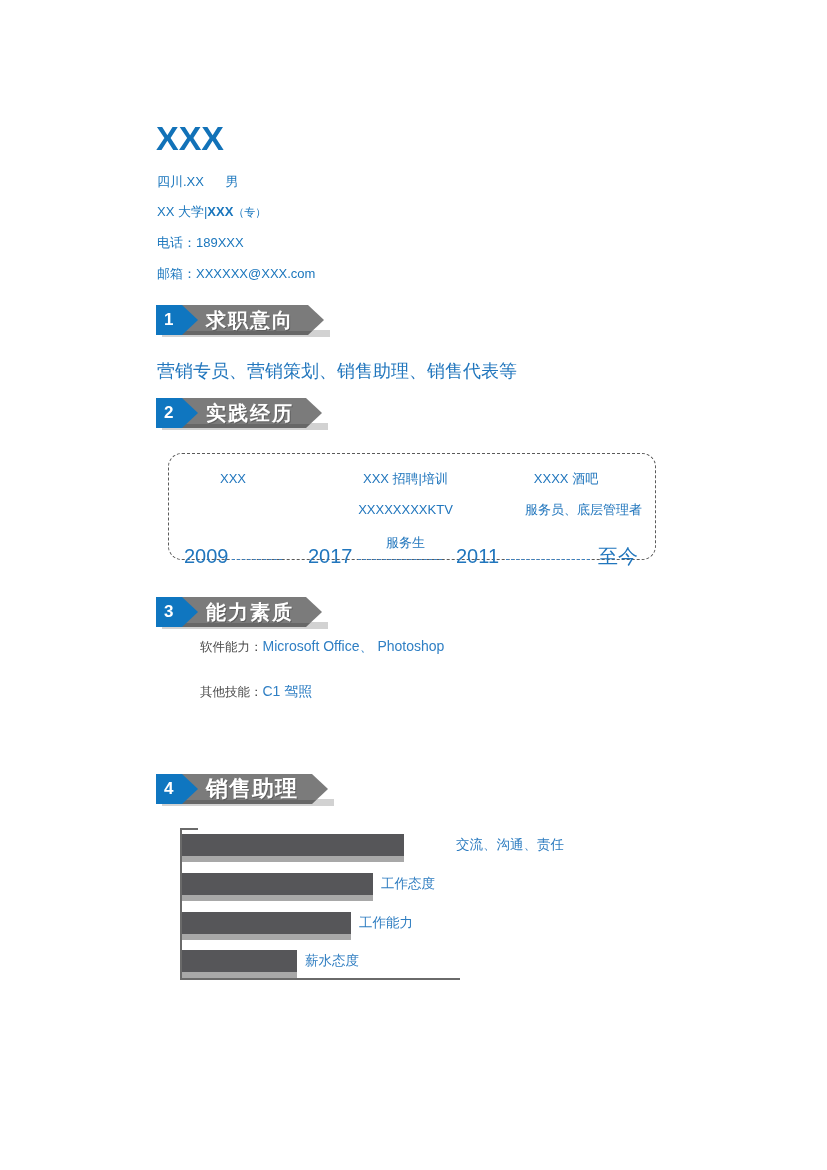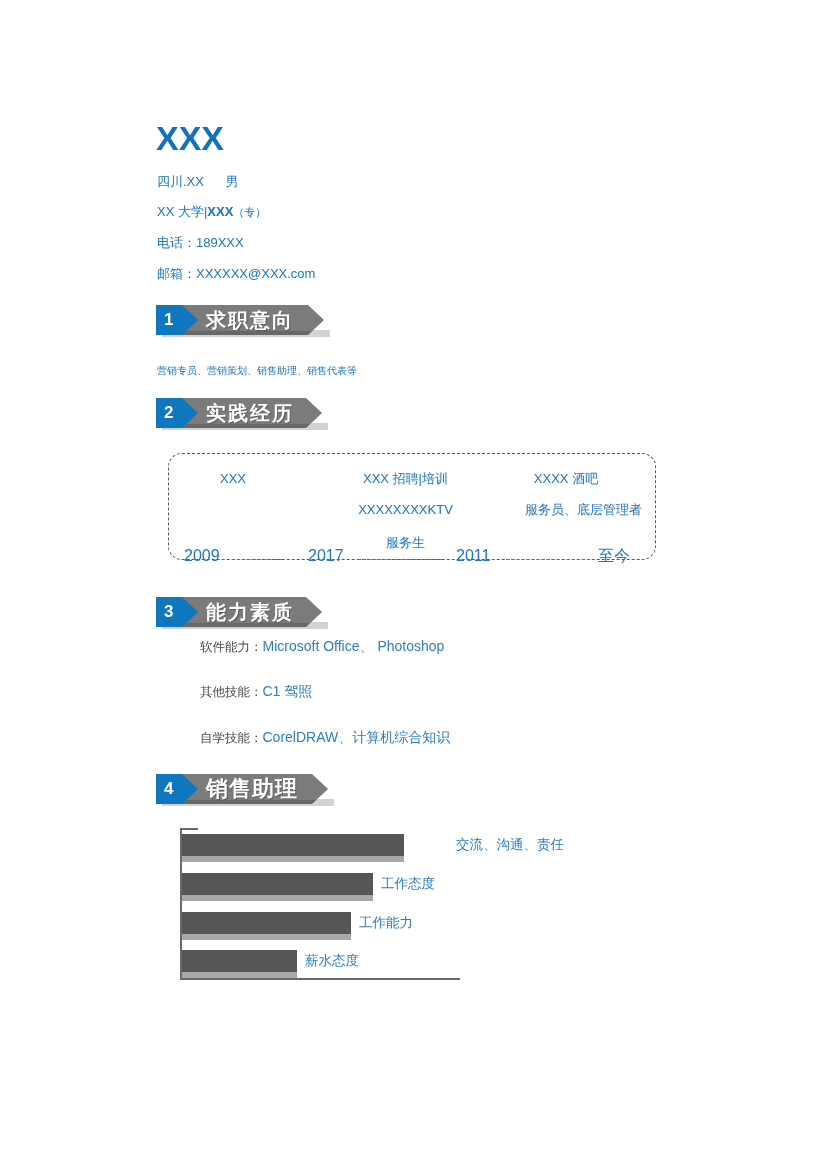--- a/index.html
+++ b/index.html
@@ -111,21 +111,21 @@
   }
   .banner-label.big {
     font-size: 22px;
     letter-spacing: 1px;
   }
 
   
   .body-text {
     position: absolute;
     color: #2176bd;
-    font-size: 10px;
+    font-size: 18px;
     line-height: 18px;
     white-space: pre;
   }
 
   
   .exp-box {
     position: absolute;
     left: 168px;
     top: 453px;
     width: 488px;
@@ -146,21 +146,21 @@
     position: absolute;
     left: 180px;
     top: 546px;
     width: 470px;
     height: 22px;
   }
   .tl-date {
     position: absolute;
     top: 0;
     color: #2176bd;
-    font-size: 16px;
+    font-size: 20px;
     line-height: 20px;
     white-space: nowrap;
   }
   .tl-dash {
     position: absolute;
     top: 13px;
     height: 0;
     border-top: 1px dashed #3b7fbe;
   }
 
@@ -289,21 +289,20 @@
     <div class="banner-shadow" style="width:166px;"></div>
     <div class="banner-gray" style="width:166px;"></div>
     <div class="banner-num">3</div>
     <div class="banner-label">能力素质</div>
   </div>
 
   <div class="skill-row" style="top:637px;"><span class="skill-label">软件能力：</span><span class="skill-value">Microsoft Office、 Photoshop</span></div>
 
   <div class="skill-row" style="top:682px;"><span class="skill-label">其他技能：</span><span class="skill-value">C1 驾照</span></div>
 
-  <div class="skill-row" style="top:728px;"><span class="skill-label">自学技能：</span><span class="skill-value">CorelDRAW、计算机综合知识</span></div>
 
   <div class="section-head" style="top:774px; width:172px;">
     <div class="banner-shadow" style="width:172px;"></div>
     <div class="banner-gray" style="width:172px;"></div>
     <div class="banner-num">4</div>
     <div class="banner-label big">销售助理</div>
   </div>
 
   <div class="chart">
     <div class="axis-v"></div>

